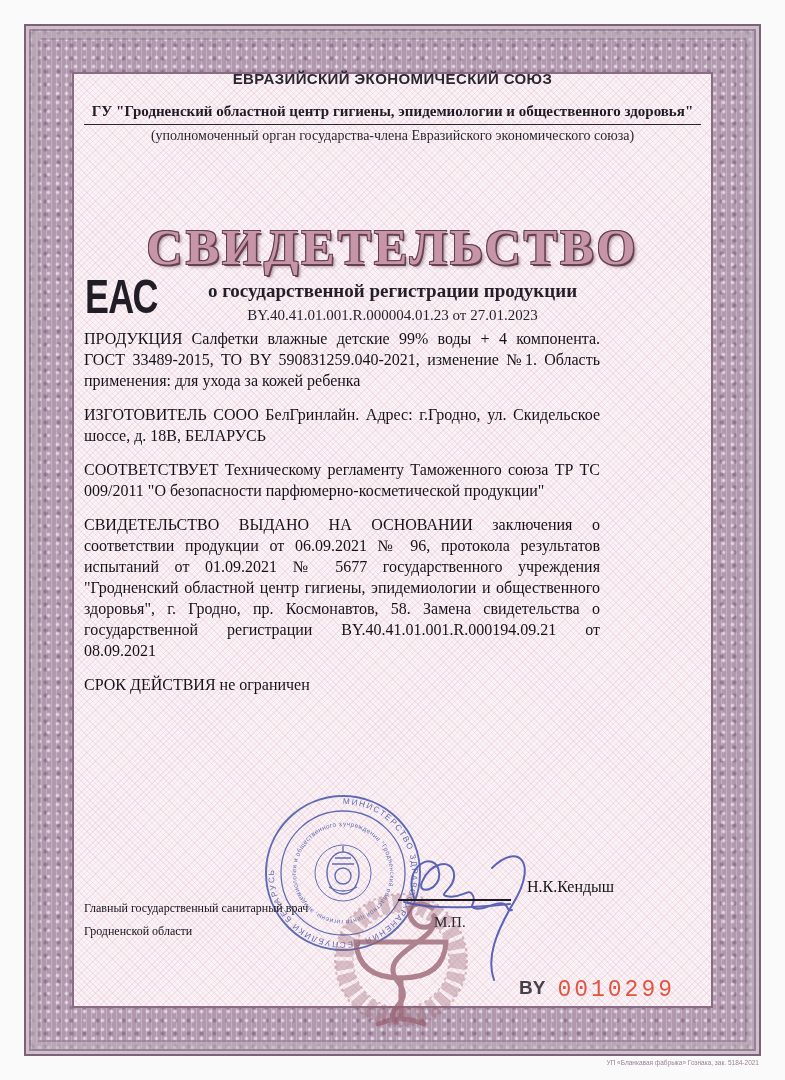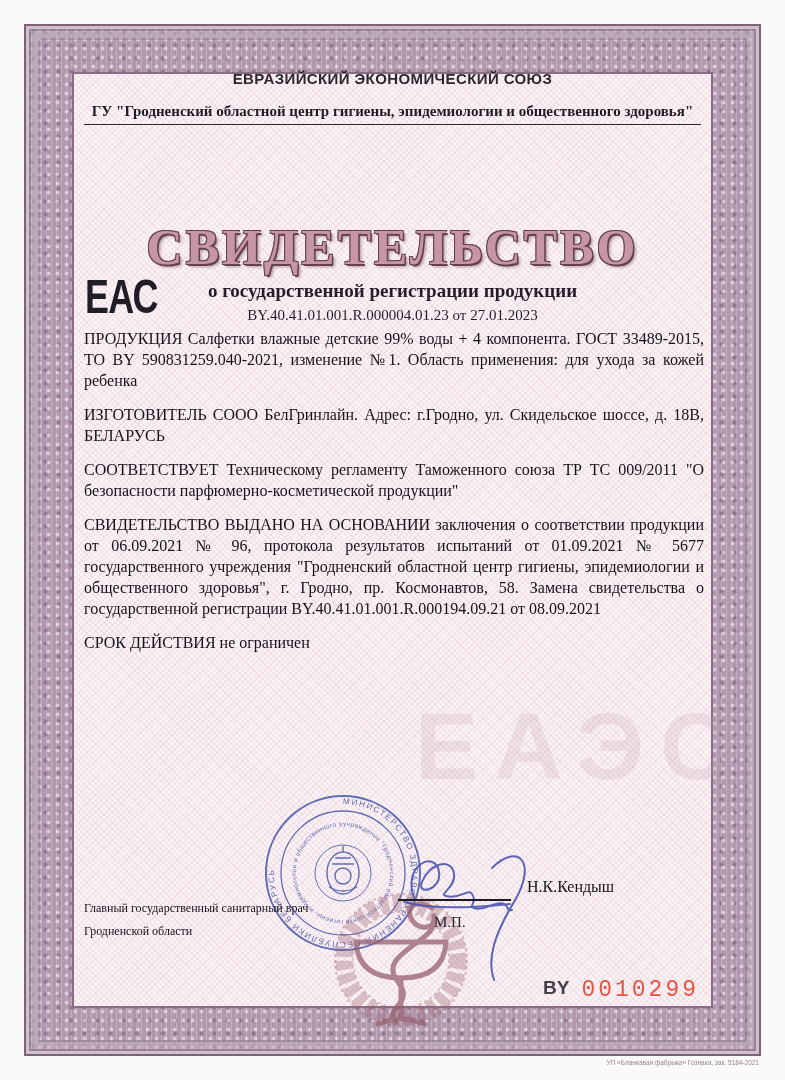--- a/index.html
+++ b/index.html
@@ -67,38 +67,38 @@
     color:#c795a8;
     text-shadow:
       -1px -1px 0 #66404f, 1px -1px 0 #66404f,
       -1px 1px 0 #66404f, 1.5px 1.5px 0 #66404f,
       3px 3px 3px rgba(90,58,74,.45);
   }
   .cert-subtitle{ top:280px; font-weight:bold; font-size:19px; color:#231e29;text-align:center; }
   .cert-number{ top:307px; font-weight:normal; font-size:15px; color:#231e29; }
 
   .body-text{
-    left:84px; top:328px; width:620px;
+    left:84px; top:328px; width:516px;
     font-size:16px; line-height:21px; text-align:justify;
   }
   .body-text p{ margin:0 0 13px 0; }
 
   .watermark{
     left:415px; top:692px;
     font-family:"Liberation Sans",sans-serif; font-weight:bold;
     font-size:95px; letter-spacing:16px;
     color:rgba(190,160,175,.22);
   }
 
   .sig-position{ left:84px; top:876px; width:310px; font-size:12px; line-height:23px;margin-top:21px; }
   .sig-line{ left:398px; top:899px; width:113px; border-bottom:2px solid #1c1a20; height:0; }
   .sig-name{ left:527px; top:878px; font-size:16px; }
   .sig-mp{ left:434px; top:914px; font-size:15px; color:#2a2530; }
 
-  .serial{ left:543px; top:977px; }
+  .serial{ left:519px; top:977px; }
   .serial .prefix{
     font-family:"Liberation Sans",sans-serif; font-weight:600;
     font-size:19px; color:#46404a; margin-right:12px; vertical-align:2px;
   }
   .serial .num{
     font-family:"Liberation Mono",monospace;
     font-size:23px; color:#e2543f; letter-spacing:3px;
   }
 
   .imprint{
@@ -116,36 +116,36 @@
 
 <div class="page">
 
   <div class="frame"></div>
   <div class="inner"></div>
 
   <div class="abs center union-header">ЕВРАЗИЙСКИЙ ЭКОНОМИЧЕСКИЙ СОЮЗ</div>
 
   <div class="abs center authority-name">ГУ "Гродненский областной центр гигиены, эпидемиологии и общественного здоровья"</div>
   <div class="abs authority-rule"></div>
+  <div class="abs center authority-sub">(уполномоченный орган государства-члена Евразийского экономического союза)</div>
 
   <div class="abs eac">ЕАС</div>
 
   <div class="abs center cert-title">СВИДЕТЕЛЬСТВО</div>
   <div class="abs center cert-subtitle">о государственной регистрации продукции</div>
   <div class="abs center cert-number">BY.40.41.01.001.R.000004.01.23 от 27.01.2023</div>
 
   <div class="abs body-text">
     <p>ПРОДУКЦИЯ Салфетки влажные детские 99% воды + 4 компонента. ГОСТ 33489-2015, ТО BY 590831259.040-2021, изменение №1. Область применения: для ухода за кожей ребенка</p>
     <p>ИЗГОТОВИТЕЛЬ СООО БелГринлайн. Адрес: г.Гродно, ул. Скидельское шоссе, д. 18В, БЕЛАРУСЬ</p>
     <p>СООТВЕТСТВУЕТ Техническому регламенту Таможенного союза ТР ТС 009/2011 "О безопасности парфюмерно-косметической продукции"</p>
     <p>СВИДЕТЕЛЬСТВО ВЫДАНО НА ОСНОВАНИИ заключения о соответствии продукции от 06.09.2021 № 96, протокола результатов испытаний от 01.09.2021 № 5677 государственного учреждения "Гродненский областной центр гигиены, эпидемиологии и общественного здоровья", г. Гродно, пр. Космонавтов, 58. Замена свидетельства о государственной регистрации BY.40.41.01.001.R.000194.09.21 от 08.09.2021</p>
     <p>СРОК ДЕЙСТВИЯ не ограничен</p>
   </div>
 
-  <div class="abs watermark">ЕАЭС</div>
 
   <svg class="abs stamp" width="162" height="162" viewBox="0 0 162 162">
     <defs>
       <path id="stampOuter" d="M81,12 a69,69 0 1,1 -0.01,0 z"></path>
       <path id="stampInner" d="M81,34 a47,47 0 1,1 -0.01,0 z"></path>
     </defs>
     <circle cx="81" cy="81" r="77" fill="none" stroke="#3f51a5" stroke-width="2"></circle>
     <circle cx="81" cy="81" r="62" fill="none" stroke="#3f51a5" stroke-width="1.3"></circle>
     <circle cx="81" cy="81" r="28" fill="none" stroke="#3f51a5" stroke-width="1"></circle>
     <text font-family="Liberation Sans, sans-serif" font-size="8.2" fill="#3f51a5" letter-spacing="1.5">

